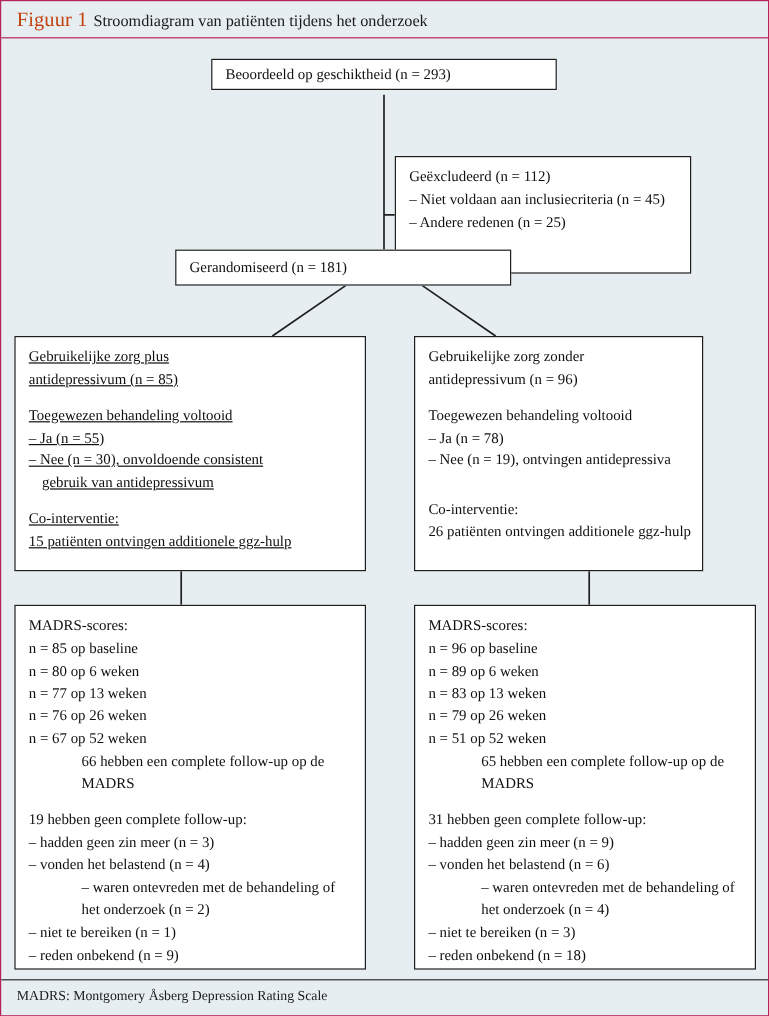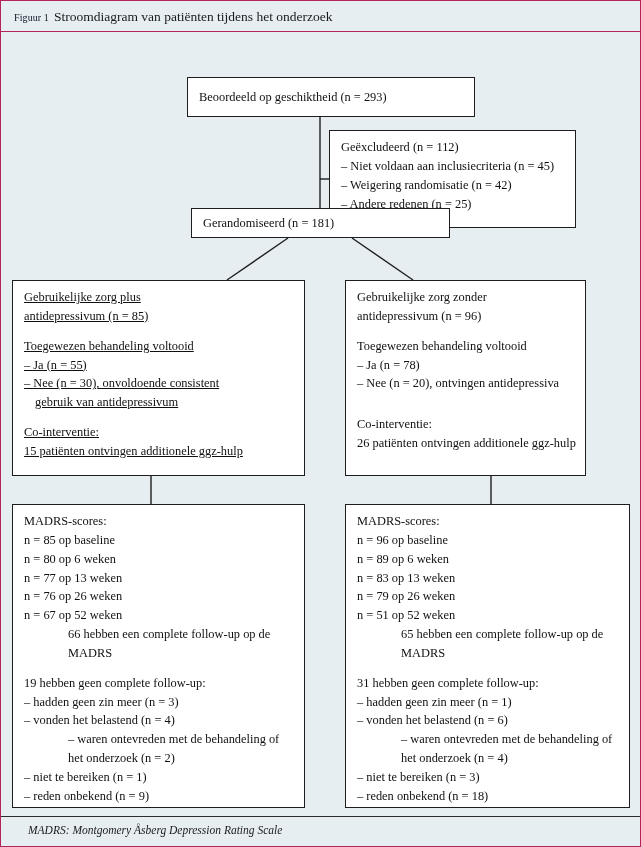--- a/index.html
+++ b/index.html
@@ -22,42 +22,41 @@
     position: absolute;
     left: 0; top: 0;
     width: 100%;
     height: 31px;
     box-sizing: border-box;
     padding: 6px 0 0 13px;
     border-bottom: 1.3px solid #b4235a;
     white-space: nowrap;
   }
   .fig-label {
-    color: #0f172a;
-    font-size: 10px;
+    color: #c2410c;
+    font-size: 17px;
     letter-spacing: .1px;
   }
   .fig-title {
     color: #1a1a1a;
     font-size: 13.5px;
     margin-left: 1px;
   }
   
   .fig-footer {
     position: absolute;
     left: 0; bottom: 0;
     width: 100%;
     height: 30px;
     box-sizing: border-box;
-    padding: 7px 0 0 27px;
+    padding: 7px 0 0 13px;
     border-top: 1.3px solid #2b2b2b;
     font-size: 11.5px;
     color: #1a1a1a;
     white-space: nowrap;
-    font-style: italic;
   }
   
   .canvas {
     position: absolute;
     left: 0; top: 31px;
     width: 641px;
     height: 786px;
   }
   .connectors {
     position: absolute;
@@ -77,23 +76,23 @@
     line-height: 1.52;
     padding: 7px 11px;
   }
   .box.center { display: flex; align-items: center; }
   .box .line { white-space: nowrap; }
   .box .line.wrap { white-space: normal; margin-left: 44px; }
   .box .blank { height: 11px; }
   .indent { padding-left: 11px; }
 
   
-  #box-assessed   { left: 186px; top: 17px;  width: 288px; height: 40px; margin-top: 28px; }
+  #box-assessed   { left: 175px; top: 17px;  width: 288px; height: 26px; }
   #box-excluded   { left: 328px; top: 98px;  width: 247px; height: 98px; }
-  #box-randomised { left: 145px; top: 176px; width: 259px; height: 30px; margin-left: 45px; }
+  #box-randomised { left: 145px; top: 176px; width: 280px; height: 30px; }
   #box-arm-left   { left: 11px;  top: 248px; width: 293px; height: 196px; text-decoration: underline; }
   #box-arm-right  { left: 344px; top: 248px; width: 241px; height: 196px; }
   #box-out-left   { left: 11px;  top: 472px; width: 293px; height: 304px; }
   #box-out-right  { left: 344px; top: 472px; width: 285px; height: 304px; }
 </style>
 </head>
 <body>
 
 <div id="figure">
 
@@ -119,21 +118,20 @@
       </g>
     </svg>
 
     <div class="box center" id="box-assessed">
       <div class="line">Beoordeeld op geschiktheid (n = 293)</div>
     </div>
 
     <div class="box" id="box-excluded">
       <div class="line">Geëxcludeerd (n = 112)</div>
       <div class="line">– Niet voldaan aan inclusiecriteria (n = 45)</div>
-      <div class="line">– Weigering randomisatie (n = 42)</div>
       <div class="line">– Andere redenen (n = 25)</div>
     </div>
 
     <div class="box center" id="box-randomised">
       <div class="line">Gerandomiseerd (n = 181)</div>
     </div>
 
     <div class="box" id="box-arm-left">
       <div class="line">Gebruikelijke zorg plus</div>
       <div class="line">antidepressivum (n = 85)</div>
@@ -146,21 +144,21 @@
       <div class="line">Co-interventie:</div>
       <div class="line">15 patiënten ontvingen additionele ggz-hulp</div>
     </div>
 
     <div class="box" id="box-arm-right">
       <div class="line">Gebruikelijke zorg zonder</div>
       <div class="line">antidepressivum (n = 96)</div>
       <div class="blank"></div>
       <div class="line">Toegewezen behandeling voltooid</div>
       <div class="line">– Ja (n = 78)</div>
-      <div class="line">– Nee (n = 20), ontvingen antidepressiva</div>
+      <div class="line">– Nee (n = 19), ontvingen antidepressiva</div>
       <div class="blank"></div>
       <div class="blank"></div>
       <div class="line">Co-interventie:</div>
       <div class="line">26 patiënten ontvingen additionele ggz-hulp</div>
     </div>
 
     <div class="box" id="box-out-left">
       <div class="line">MADRS-scores:</div>
       <div class="line">n = 85 op baseline</div>
       <div class="line">n = 80 op 6 weken</div>
@@ -180,21 +178,21 @@
     <div class="box" id="box-out-right">
       <div class="line">MADRS-scores:</div>
       <div class="line">n = 96 op baseline</div>
       <div class="line">n = 89 op 6 weken</div>
       <div class="line">n = 83 op 13 weken</div>
       <div class="line">n = 79 op 26 weken</div>
       <div class="line">n = 51 op 52 weken</div>
       <div class="line wrap">65 hebben een complete follow-up op de MADRS</div>
       <div class="blank"></div>
       <div class="line">31 hebben geen complete follow-up:</div>
-      <div class="line">– hadden geen zin meer (n = 1)</div>
+      <div class="line">– hadden geen zin meer (n = 9)</div>
       <div class="line">– vonden het belastend (n = 6)</div>
       <div class="line wrap">– waren ontevreden met de behandeling of het onderzoek (n = 4)</div>
       <div class="line">– niet te bereiken (n = 3)</div>
       <div class="line">– reden onbekend (n = 18)</div>
     </div>
 
   </div>
 
   <div class="fig-footer">
     <span>MADRS: Montgomery Åsberg Depression Rating Scale</span>

